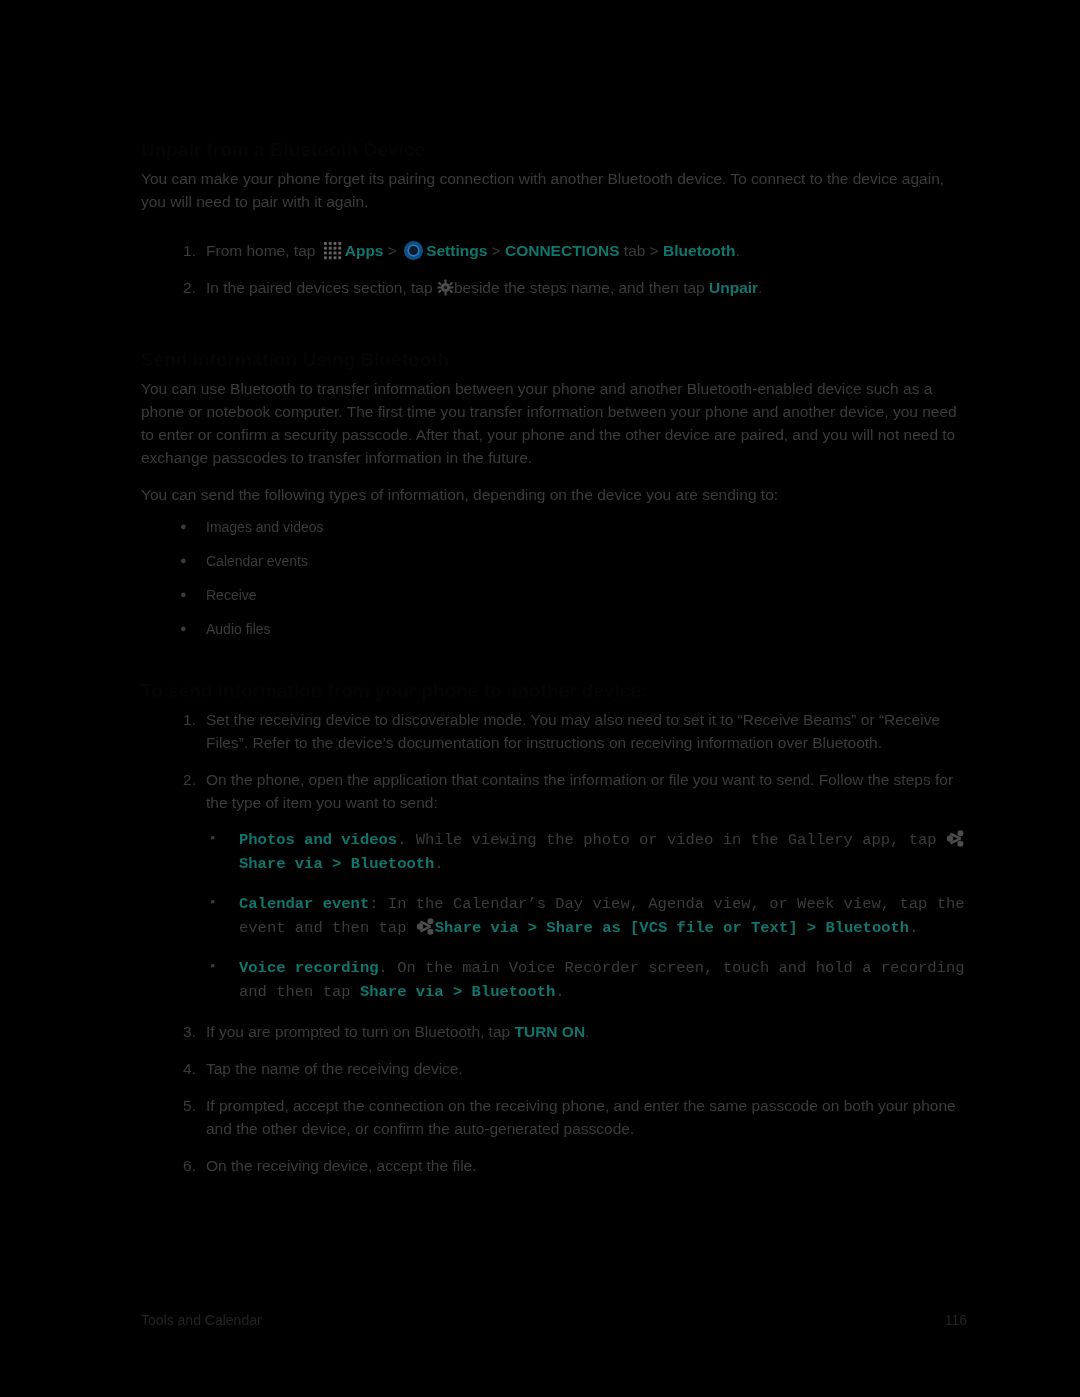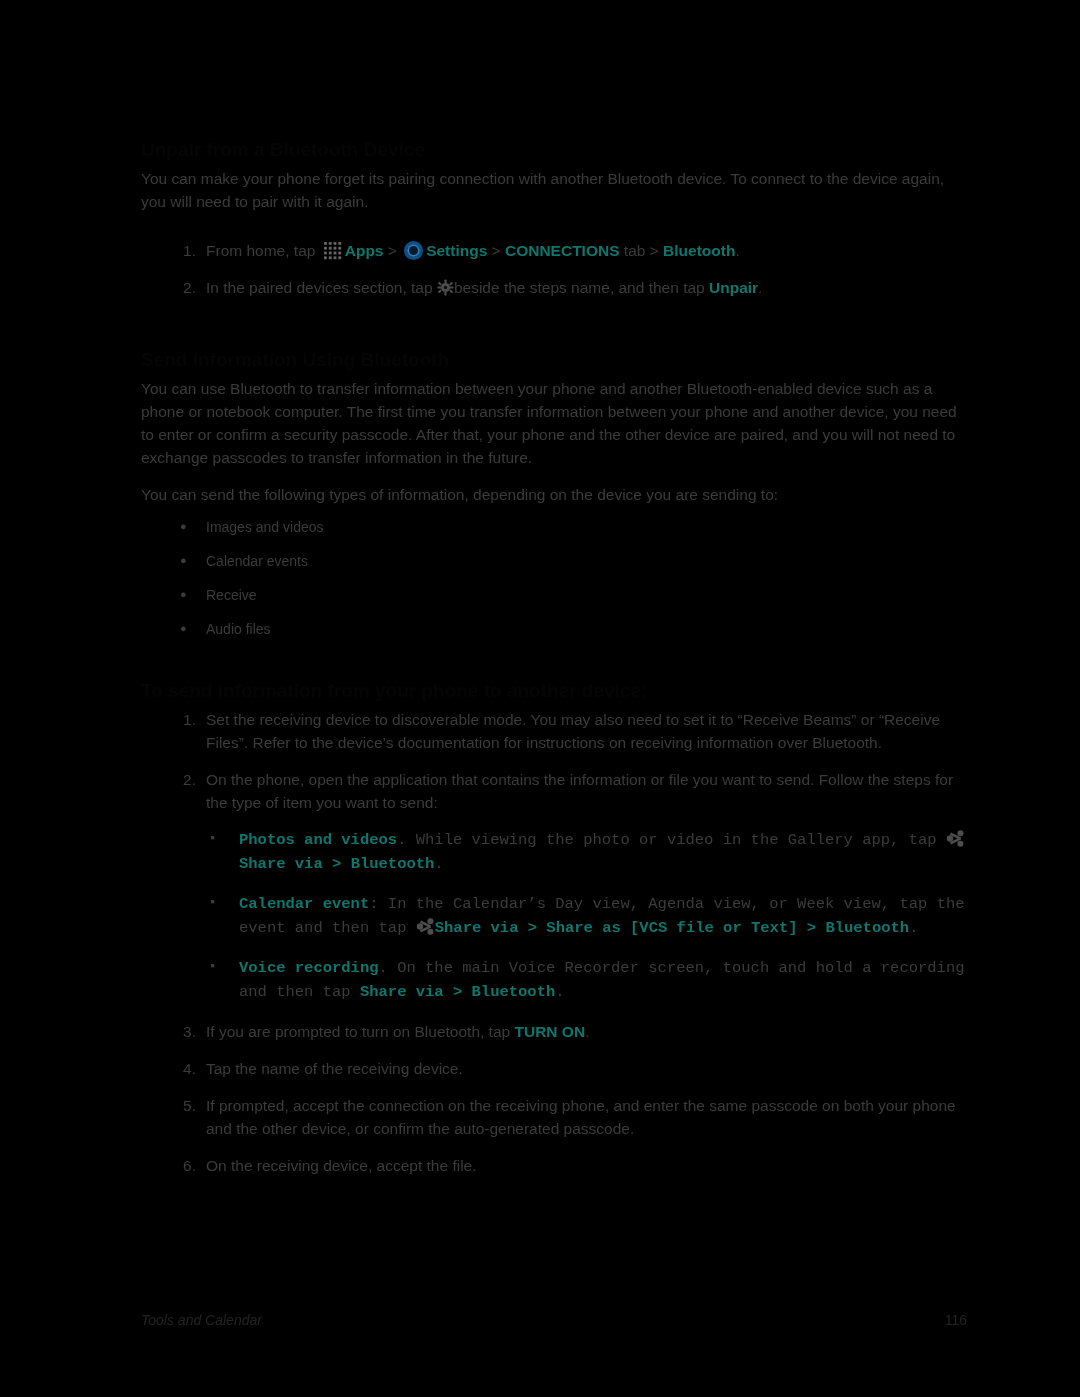--- a/index.html
+++ b/index.html
@@ -168,21 +168,21 @@
   }
 
   .footer {
     position: absolute;
     left: 125px;
     top: 1312px;
     width: 826px;
     font-size: 14px;
     color: #232323;
   }
-  .footer .left { float: left; font-style: italic; }
+  .footer .left { float: left; }
   .footer .right { float: right; }
   .footer::after { content: ""; display: block; clear: both; }
 </style>
 </head>
 <body>
 
 <div class="page">
   <div class="content">
 
     <h2 class="hidden-heading">Unpair from a Bluetooth Device</h2>

